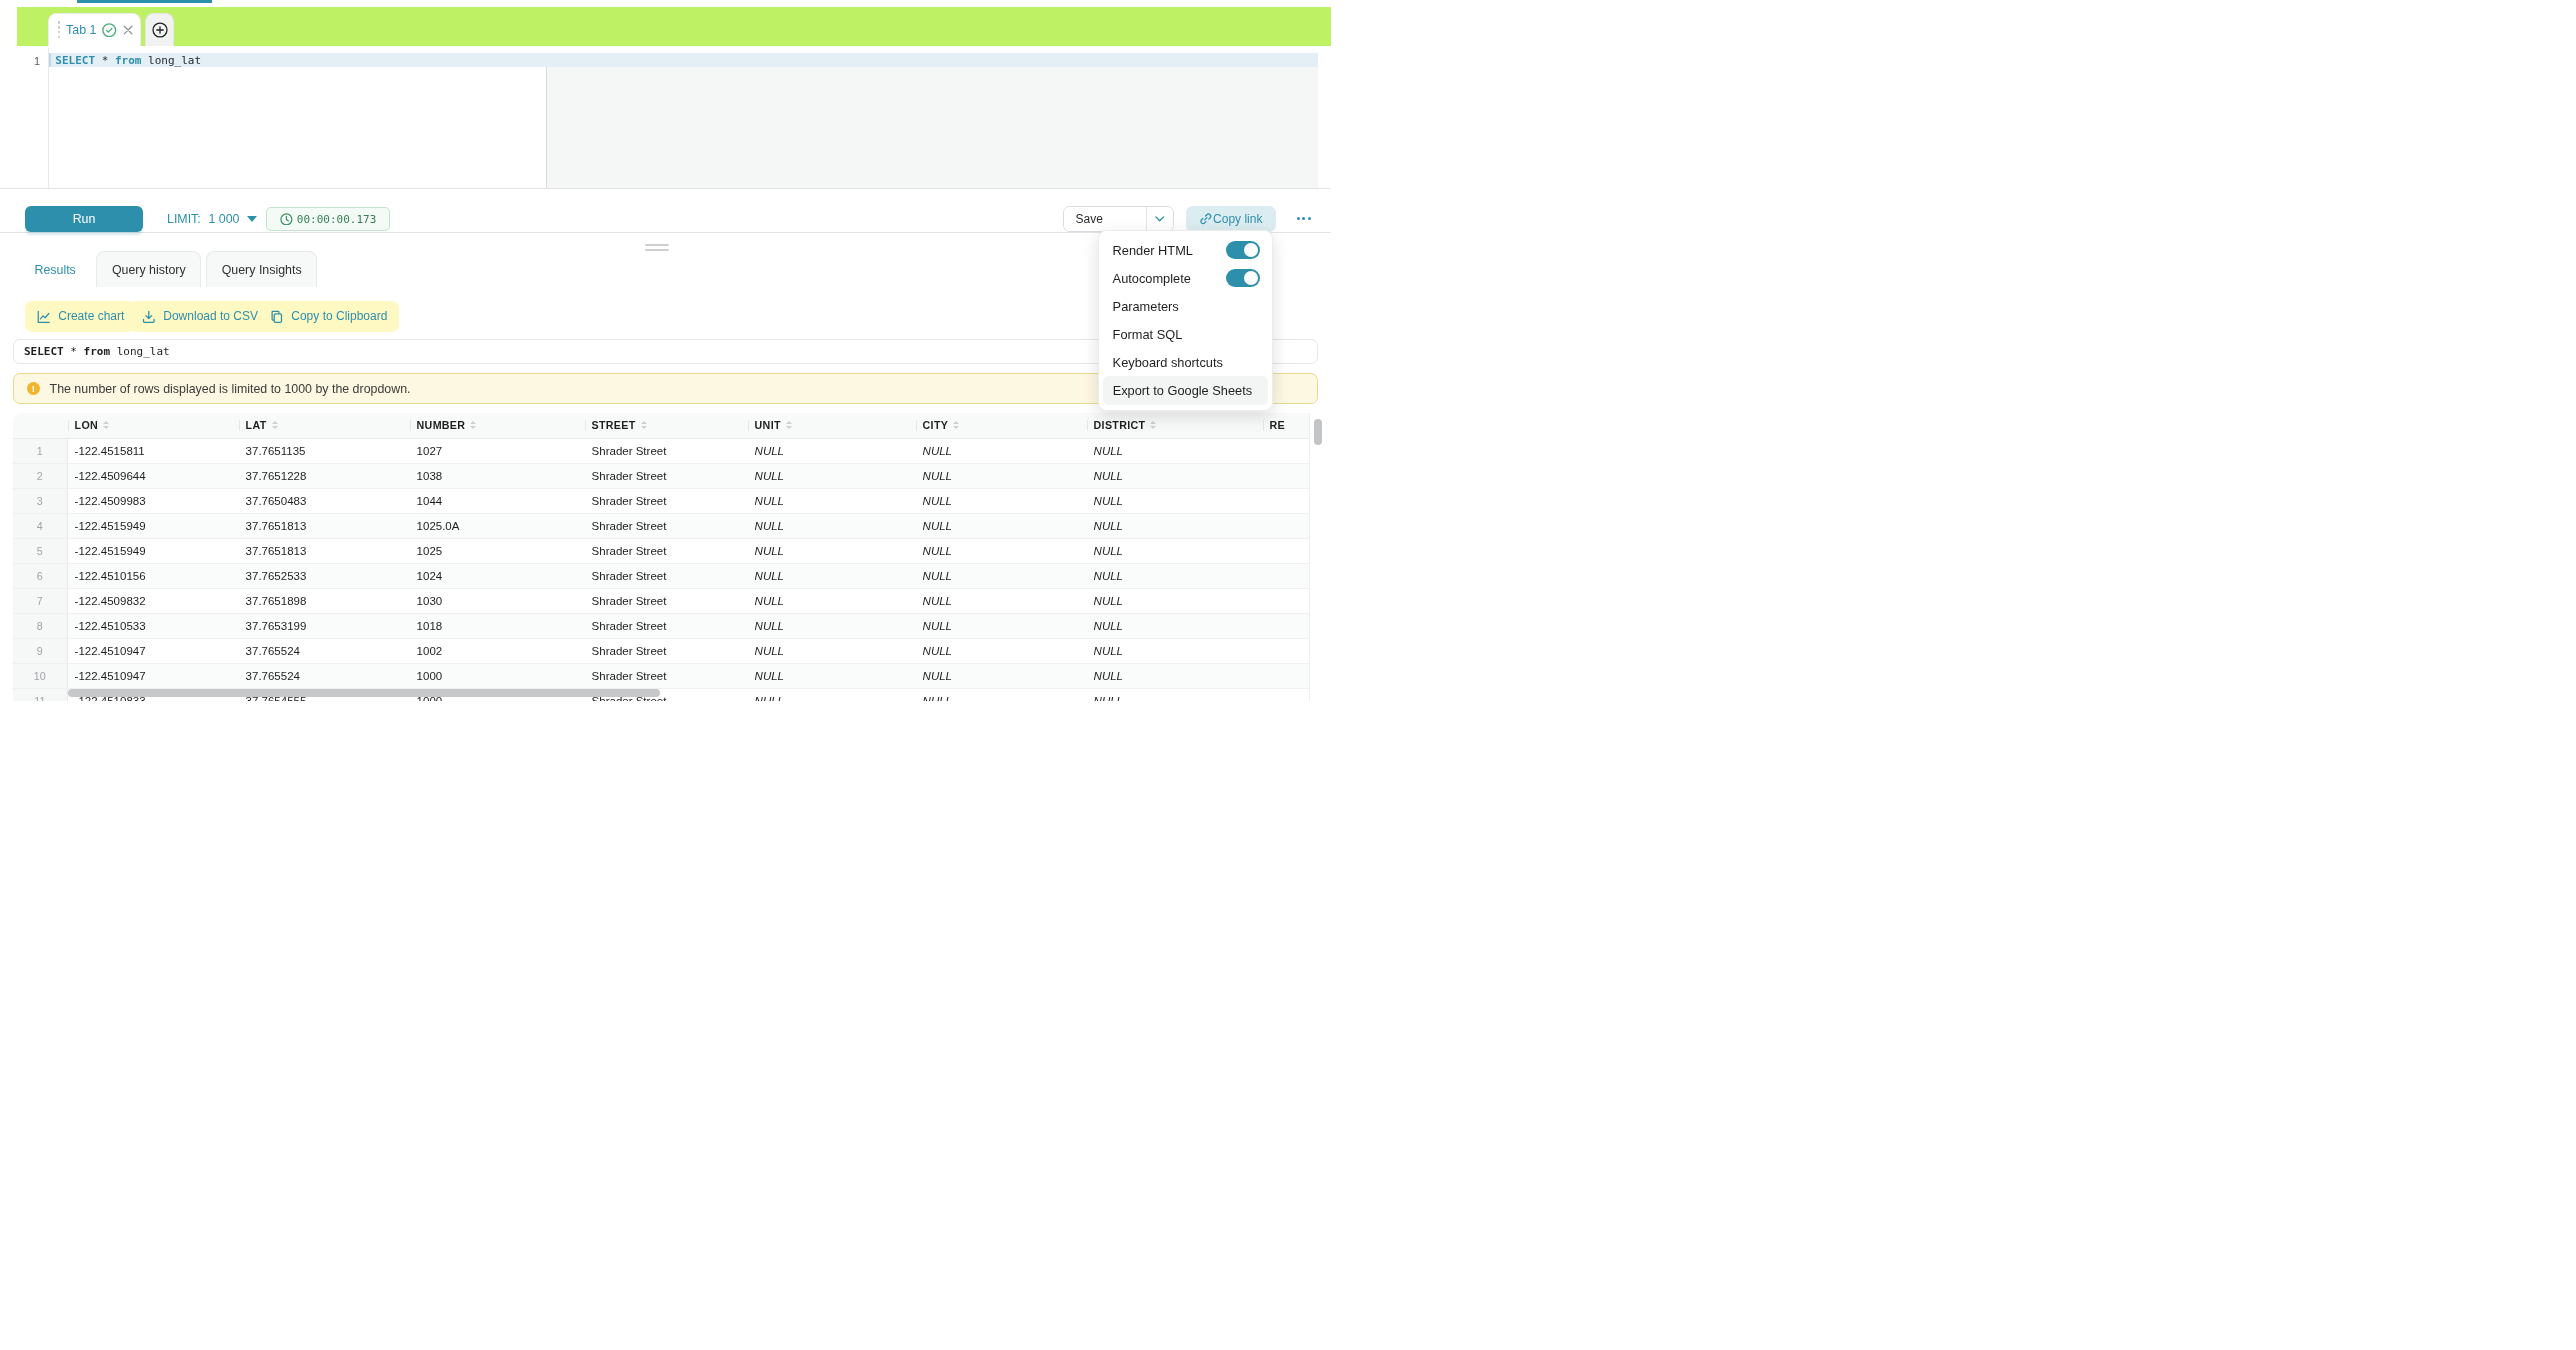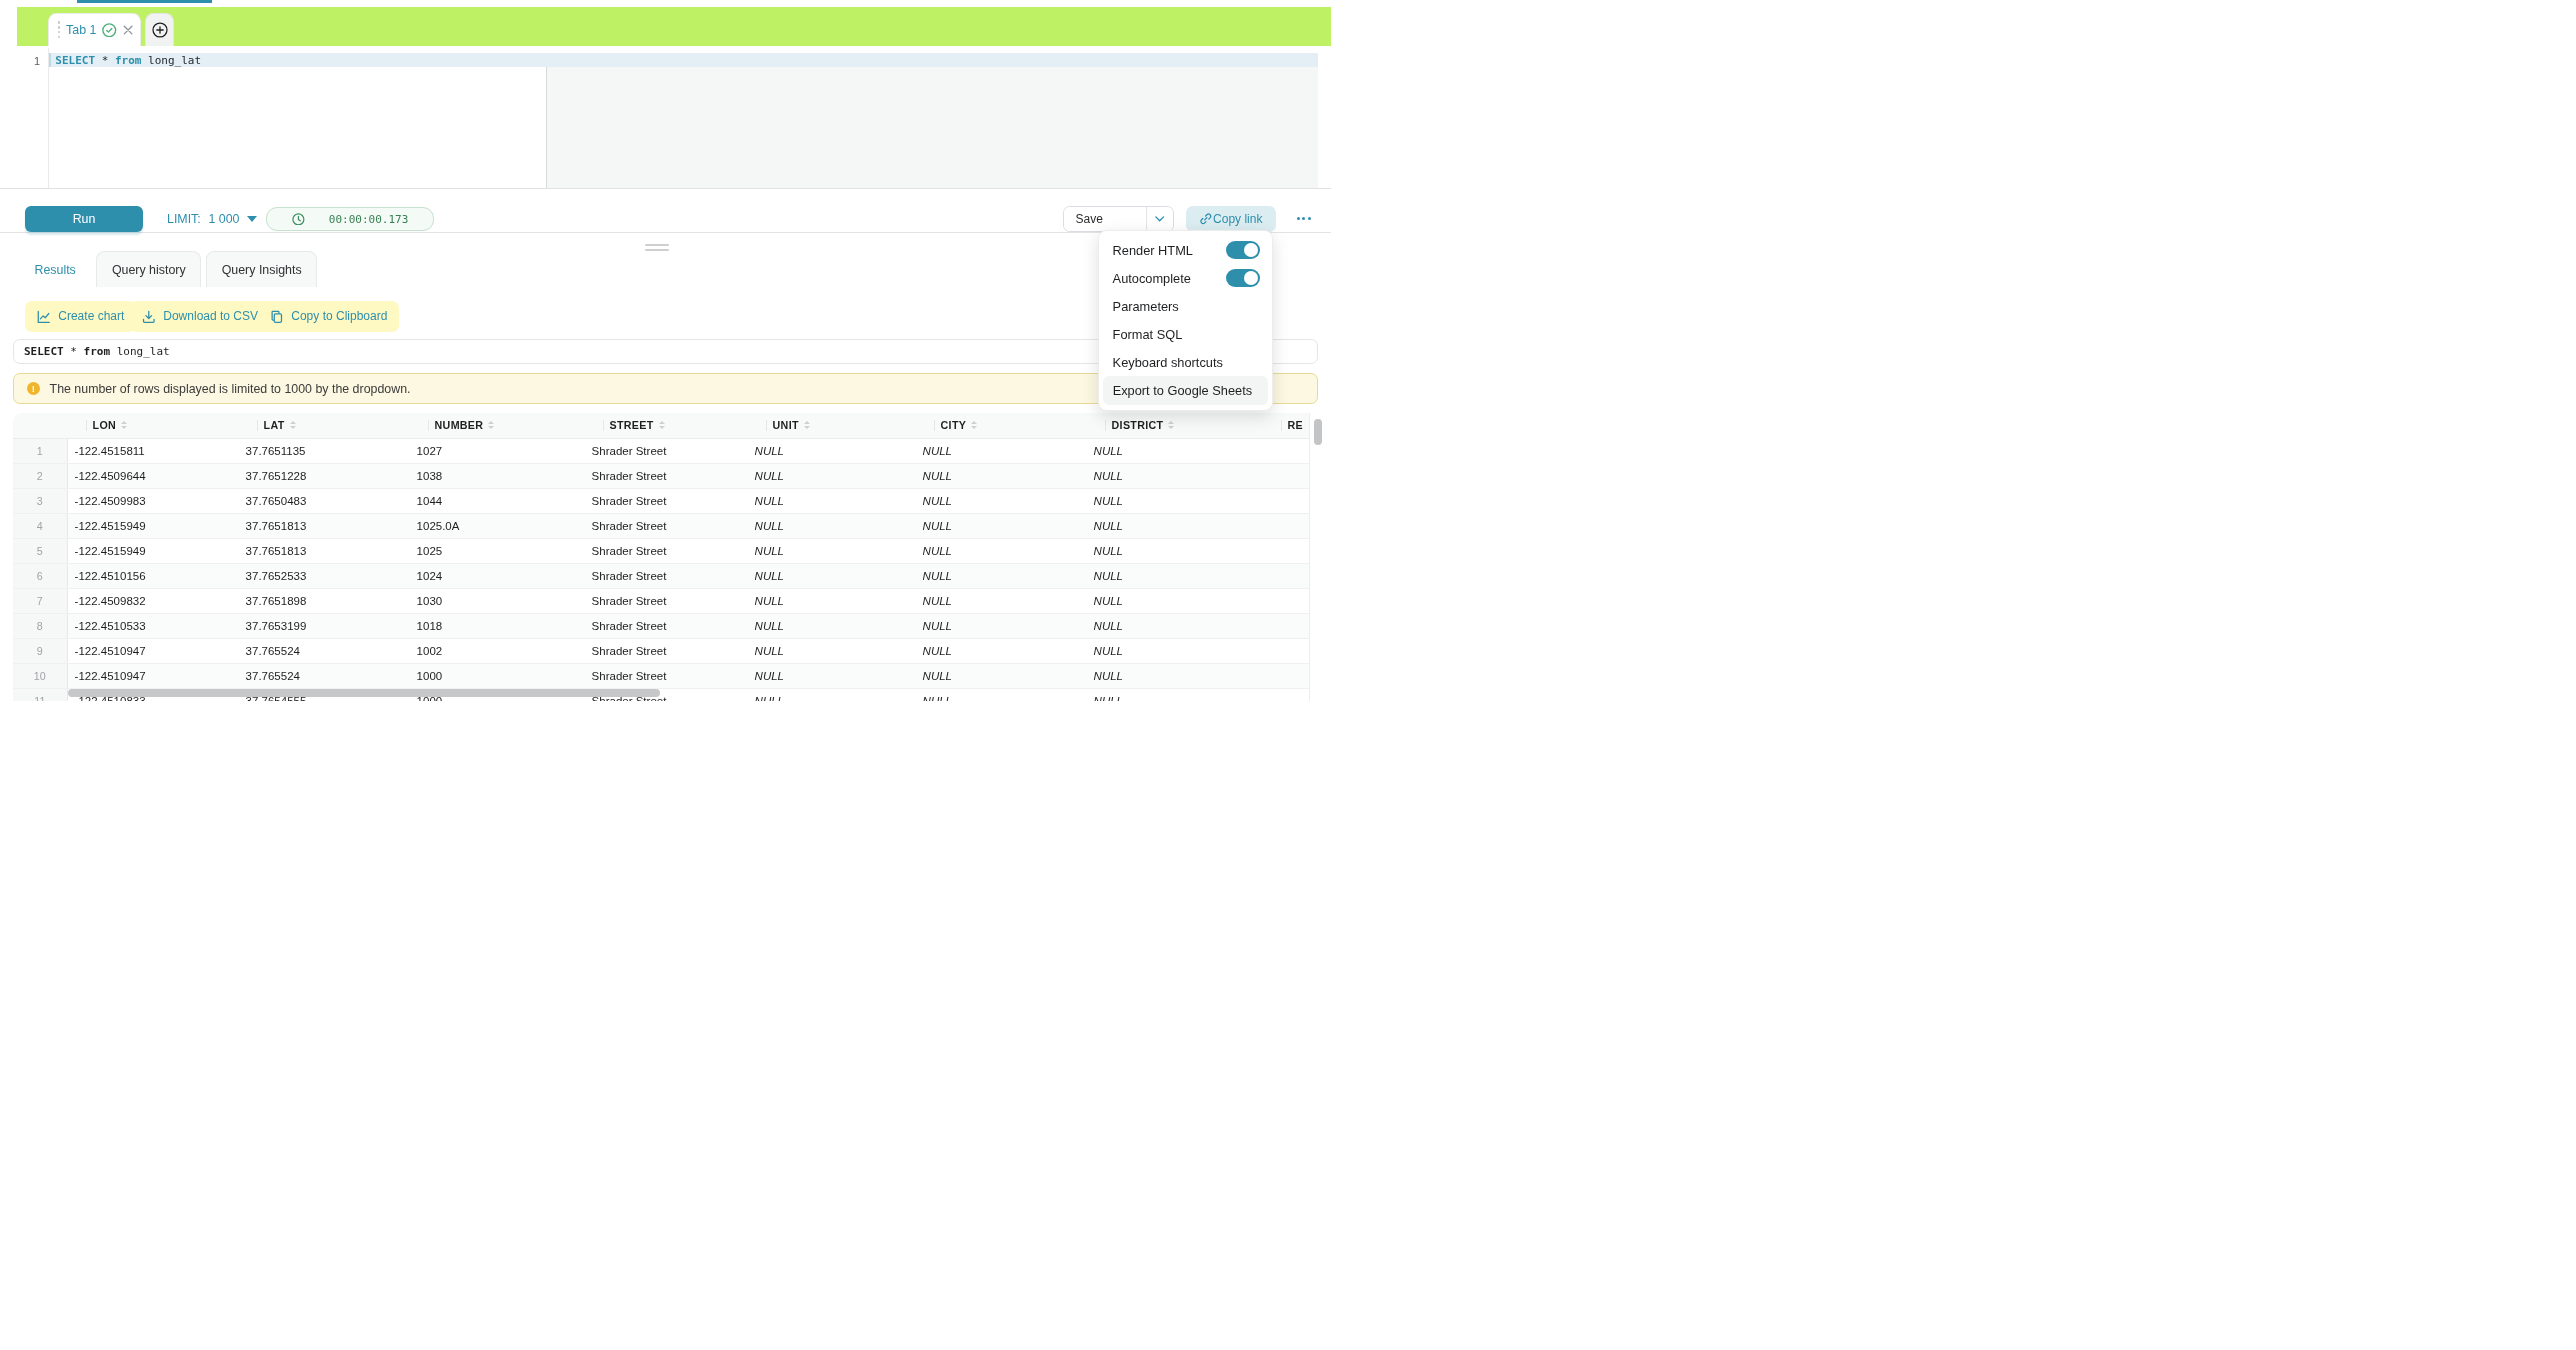--- a/index.html
+++ b/index.html
@@ -36,22 +36,22 @@
     background:#f5f6f6; border-left:0.9px solid #d9dadb; }
 
   
   .toolbar { left:0; top:189px; width:1331px; height:44px; border-bottom:0.9px solid #e3e3e3; background:#fff; }
   .run-btn { position:absolute; left:25px; top:17px; width:118px; height:25.6px; background:#2e8fac; color:#fff;
     border:none; border-radius:6px; font-size:12.4px; font-family:inherit; box-shadow:0 2.6px 1.7px rgba(46,143,172,.18); }
   .limit-group { position:absolute; left:167px; top:17px; height:25.6px; display:flex; align-items:center; gap:7.7px;
     color:#2e8fac; font-size:12.4px; }
   .caret-down { width:0; height:0; border-left:5.1px solid transparent; border-right:5.1px solid transparent;
     border-top:6.8px solid #2e8fac; }
-  .timer { position:absolute; left:266px; top:18px; height:24px; padding:0 25px; display:flex; align-items:center; gap:24px;
-    background:#f4faf5; border:1.3px solid #c4e2cd; border-radius:11px; color:#357f52; font-size:11px; }
+  .timer { position:absolute; left:266px; top:18px; height:24px; padding:0 13px; display:flex; align-items:center; gap:4px;
+    background:#f4faf5; border:1.3px solid #c4e2cd; border-radius:5px; color:#357f52; font-size:11px; }
   .right-actions { position:absolute; right:55px; top:17px; height:25.6px; display:flex; align-items:stretch; }
   .save-split { display:flex; border:0.9px solid #d9dde1; border-radius:6.8px; background:#fff; overflow:hidden;gap:31px; }
   .save-main { padding:0 12px; display:flex; align-items:center; font-size:12px; color:#2b2b2b; background:#fff; border:none; font-family:inherit; }
   .save-chev { width:27px; display:flex; align-items:center; justify-content:center; border:none;
     border-left:0.9px solid #e2e5e8; background:#fff; color:#2e8fac; }
   .copylink-btn { margin-left:12px; padding:0 13.6px; display:flex; align-items:center; gap:0; border:none;
     background:#dcedf2; border-radius:6.8px; color:#2e8fac; font-size:12px; font-family:inherit; }
   .dots-btn { position:absolute; right:12.8px; top:17px; width:29px; height:25.6px; border:none; background:transparent;
     display:flex; align-items:center; justify-content:center; gap:2.6px; }
   .dots-btn i { width:3px; height:3px; border-radius:50%; background:#2e8fac; }
@@ -85,21 +85,21 @@
     border-radius:6.8px; display:flex; align-items:center; padding-left:12.8px; gap:9.4px; }
   .warn-ic { width:13.6px; height:13.6px; border-radius:50%; background:#f1b52c; color:#fff; font-size:9.4px; font-weight:bold;
     display:flex; align-items:center; justify-content:center; flex:0 0 auto; }
   .banner-text { font-size:12.4px; color:#3b3b3b; }
 
   
   .tablewrap { left:12.8px; top:413px; width:1309px; height:288px; background:#fff; border-radius:8.5px 8.5px 0 0; overflow:hidden; }
   .thead, .trow { display:grid; grid-template-columns:55px 171px 171px 175px 163px 168px 171px 176px minmax(0,1fr); }
   .thead { height:25.6px; background:#f8f9f9; border-bottom:0.9px solid #ececec; }
   .th { position:relative; display:flex; align-items:center; gap:5.1px; padding-left:6.8px; font-size:10.7px; font-weight:bold;
-    color:#1f1f1f; letter-spacing:0.3px; overflow:hidden; white-space:nowrap;margin-left:18px; }
+    color:#1f1f1f; letter-spacing:0.3px; overflow:hidden; white-space:nowrap; }
   .th:not(:first-child)::before { content:""; position:absolute; left:0; top:6.8px; bottom:6.8px; width:0.9px; background:#e4e6e8; }
   .sort-ic { display:flex; flex-direction:column; gap:1.7px; flex:0 0 auto; }
   .sort-ic i { width:0; height:0; border-left:3.4px solid transparent; border-right:3.4px solid transparent; }
   .sort-ic .up { border-bottom:3.4px solid #ccd1d5; }
   .sort-ic .dn { border-top:3.4px solid #ccd1d5; }
   .trow { height:25px; border-bottom:0.9px solid #f0f0f0; background:#fff; }
   .trow.alt { background:#fafbfb; }
   .tc { display:flex; align-items:center; padding-left:6.8px; font-size:11.5px; color:#1e1e1e; white-space:nowrap; overflow:hidden; }
   .tc.rn { justify-content:center; padding-left:0; background:#f6f7f7; border-right:0.9px solid #e8e8e8; color:#a0a4a8; font-size:10.7px; }
   .tc.null { font-style:italic; }

